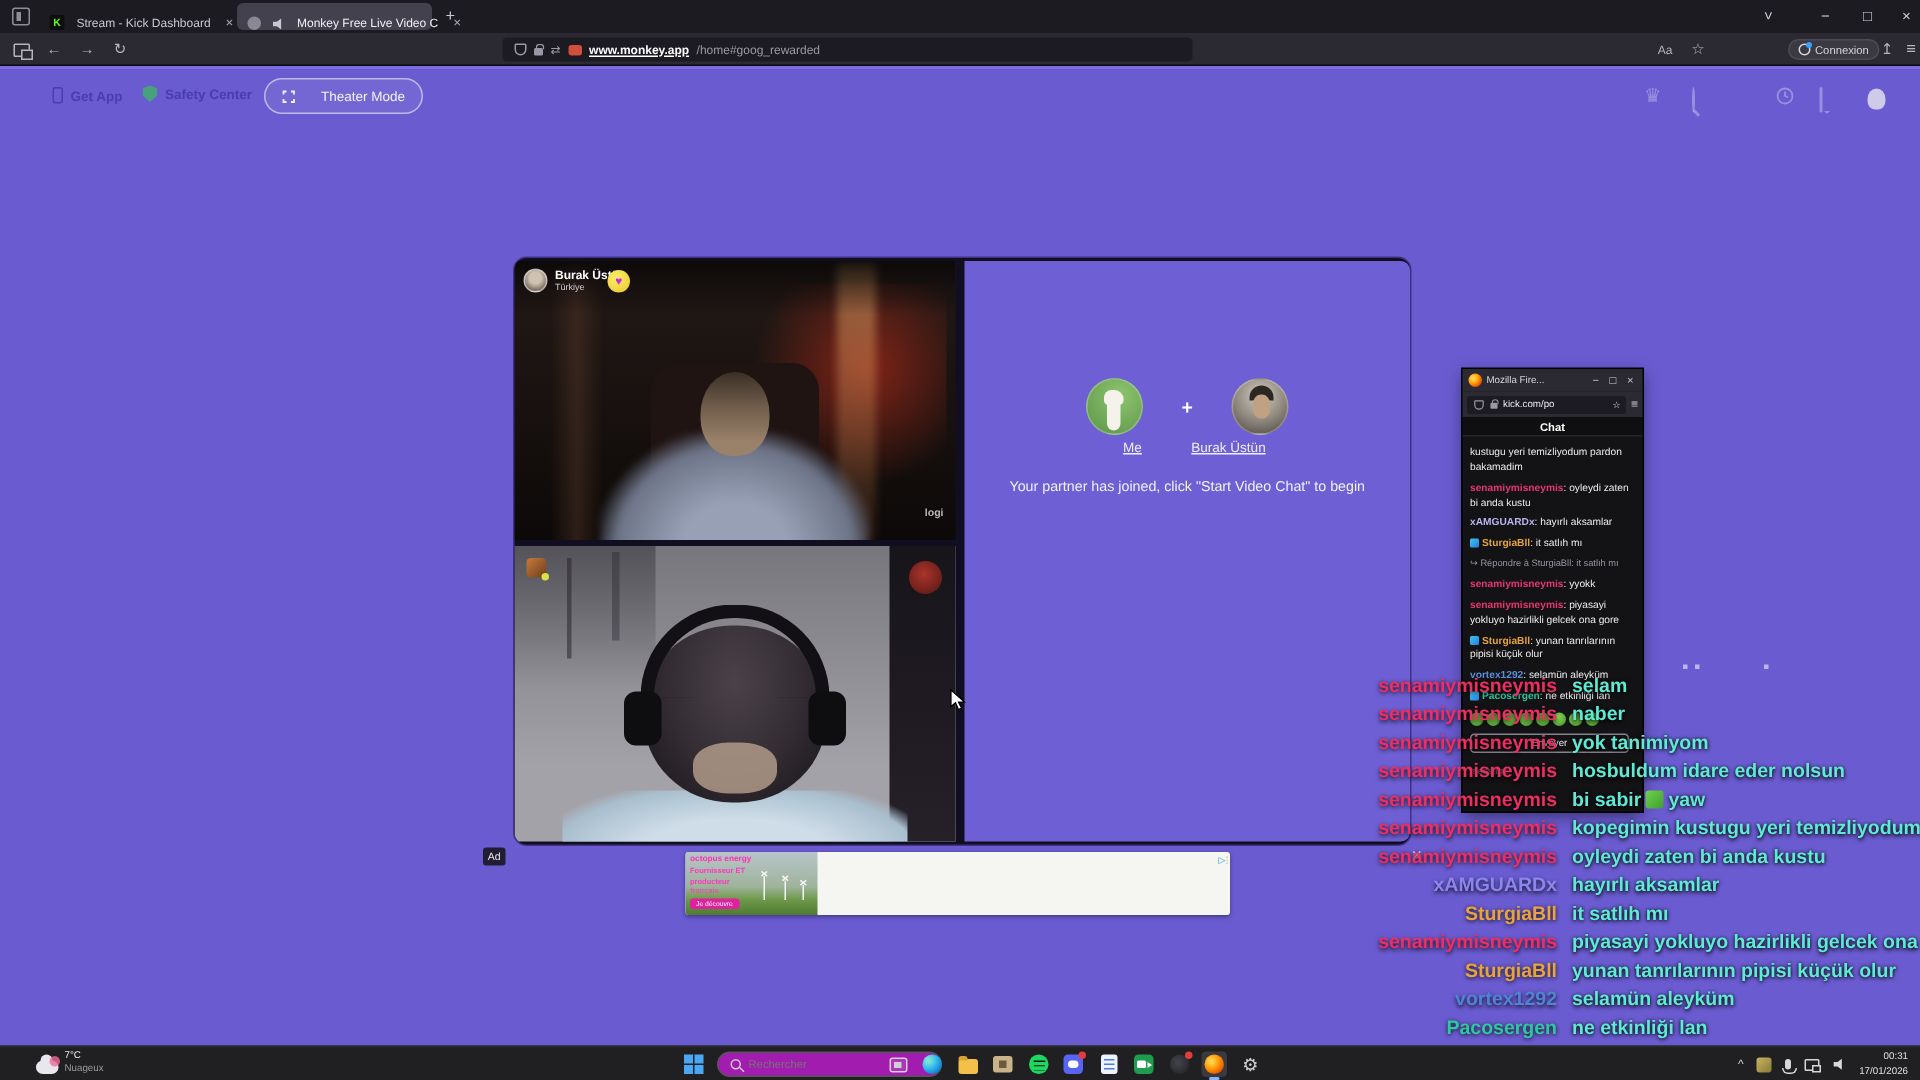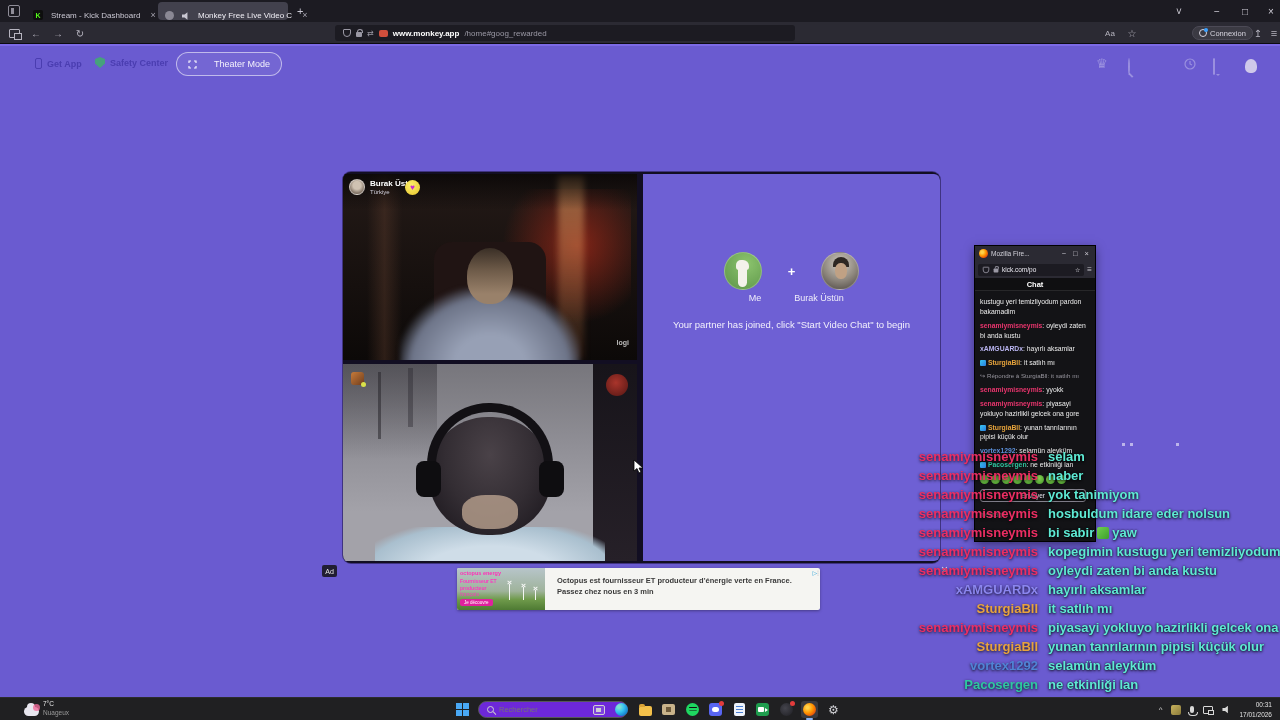--- a/index.html
+++ b/index.html
@@ -23,21 +23,21 @@
   #navbar { position:absolute; top:22px; left:0; right:0; height:22px; background:#2b2a33; border-bottom:1px solid #0c0b10; }
   .nav-ico { position:absolute; top:0; height:22px; display:flex; align-items:center; justify-content:center; color:#b6b4bf; font-size:10px; width:20px; }
   .dualwin { width:11px; height:9px; border:1px solid #b6b4bf; border-radius:1px; position:relative; }
   .dualwin::after { content:''; position:absolute; right:-3px; bottom:-3px; width:6px; height:5px; background:#2b2a33; border:1px solid #b6b4bf; }
   #urlbar { position:absolute; left:335px; top:3px; width:460px; height:16px; background:#1c1b22; border-radius:3px; display:flex; align-items:center; gap:5px; padding:0 8px; font-size:8px; color:#d7d5df; }
   .shield-s { width:8px; height:8px; border:1px solid #9a98a4; border-radius:1px 1px 4px 4px; }
   .lock-s { width:6px; height:5px; background:#9a98a4; border-radius:1px; position:relative; margin-top:2px;}
   .lock-s::before { content:''; position:absolute; top:-3px; left:1px; width:4px; height:3px; border:1px solid #9a98a4; border-bottom:none; border-radius:3px 3px 0 0; }
   .swap-s { color:#9a98a4; font-size:8px; }
   .pip-s { width:9px; height:7px; background:#d14f3c; border-radius:2px; }
-  .url-domain { color:#fff; font-weight:bold; }
+  .url-domain { color:#fff; font-weight:bold;text-decoration:underline; }
   .url-path { color:#9b99a5; }
   #connexion { position:absolute; left:1192px; top:4px; height:14px; border-radius:7px; background:rgba(255,255,255,.08); border:1px solid #4c4a56; display:flex; align-items:center; gap:3px; padding:0 6px; font-size:7.5px; color:#d7d5df; }
   .acct-ico { width:8px; height:8px; border:1px solid #d7d5df; border-radius:50%; position:relative;}
   .badge-blue { position:absolute; width:4px; height:4px; background:#39a0ff; border-radius:50%; top:-2px; right:-2px; }
 
   
   .mk-dim { color:#4a3db0; font-size:9px; font-weight:bold; }
   .phone-ico { width:7px; height:11px; border:1.3px solid #4a3db0; border-radius:2px; }
   .shield-g { width:10px; height:11px; background:#3fae6d; clip-path:polygon(50% 0,100% 18%,100% 60%,50% 100%,0 60%,0 18%); opacity:.85; }
   #theater { position:absolute; left:176px; top:52px; height:24px; border-radius:12px; border:1px solid rgba(255,255,255,.55); background:rgba(255,255,255,.07); display:flex; align-items:center; gap:17px; padding:0 11px; color:#f4f2fc; font-size:9px; }
@@ -83,21 +83,21 @@
 
   #panel { position:absolute; left:300px; top:2px; width:297px; height:387px; background:#6e60d4; border-radius:0 6px 6px 0; }
   #ava-row { position:absolute; top:78px; left:0; width:100%; display:flex; justify-content:center; align-items:center; gap:26px; }
   .ava-me { width:38px; height:38px; border-radius:50%; background:radial-gradient(circle at 60% 30%, #8cc46e, #5c9448); position:relative; overflow:hidden; border:1px solid rgba(255,255,255,.25); }
   .ava-me::before { content:''; position:absolute; left:13px; top:12px; width:9px; height:22px; background:#f4f2ea; border-radius:5px; }
   .ava-me::after { content:''; position:absolute; left:11px; top:7px; width:13px; height:10px; background:#f4f2ea; border-radius:5px 6px 3px 3px; }
   .plus { color:#fff; font-size:13px; font-weight:bold; }
   .ava-pt { width:38px; height:38px; border-radius:50%; background:radial-gradient(circle at 50% 30%, #b8b2a8 20%, #8c857c 55%, #57514b 90%); position:relative; overflow:hidden; border:1px solid rgba(255,255,255,.25); }
   .ava-pt::before { content:''; position:absolute; left:11px; top:4px; width:16px; height:10px; background:#2d2722; border-radius:8px 8px 0 0; }
   .ava-pt::after { content:''; position:absolute; left:13px; top:10px; width:12px; height:16px; background:#c0a184; border-radius:45%; }
-  .pan-lbl { position:absolute; top:119px; text-align:center; font-size:9px; color:#efedfa; }
+  .pan-lbl { position:absolute; top:119px; text-align:center; font-size:9px; color:#efedfa;text-decoration:underline; }
   #lbl-me { left:84px; width:56px; }
   #lbl-pt { left:132px; width:88px; }
   #joined { position:absolute; top:145px; left:0; width:100%; text-align:center; font-size:9.5px; color:#f2f0fc; }
   #start-btn { position:absolute; left:31px; top:333px; width:233px; height:34px; background:#c6c93f; border:none; border-radius:6px; font-family:inherit; font-size:13px; font-weight:bold; color:#303030; box-shadow:0 5px 0 rgba(42,31,104,.55); }
 
   
   #ad-badge { position:absolute; left:322px; top:565px; width:15px; height:12px; background:rgba(20,20,24,.85); border-radius:2px; color:#e8e8e8; font-size:7px; display:flex; align-items:center; justify-content:center; }
   #ad { position:absolute; left:457px; top:568px; width:363px; height:42px; background:#f5f5f2; border-radius:2px; display:flex; overflow:hidden; box-shadow:0 1px 3px rgba(0,0,0,.35); }
   #ad-img { position:relative; width:88px; height:42px; flex:0 0 auto; background:linear-gradient(180deg,#b7c5ca 0%,#9fb39b 55%,#6f9a4b 75%,#4e7a33 100%); overflow:hidden; }
   .turbine { position:absolute; width:1px; height:16px; background:#f4f6f4; bottom:10px; }
@@ -141,21 +141,21 @@
   
   #taskbar { position:absolute; left:0; bottom:0; width:1280px; height:23px; background:#202022; z-index:40; border-top:1px solid #2c2c2e; }
   #weather { position:absolute; left:24px; top:2px; display:flex; gap:4px; align-items:center; }
   .cloud { width:15px; height:9px; background:#e8e6ef; border-radius:8px; position:relative; margin-top:5px; }
   .cloud::before { content:''; position:absolute; left:3px; top:-4px; width:8px; height:8px; background:#e8e6ef; border-radius:50%; }
   .cloud::after { content:''; position:absolute; right:-1px; top:-3px; width:7px; height:7px; background:#ef6a9a; border-radius:50%; opacity:.8; }
   #weather-txt { font-size:6.5px; color:#e6e6e6; line-height:1.35; }
   #weather-txt .cond { color:#9a9a9a; }
   #start-ico { position:absolute; left:456px; top:5px; width:13px; height:13px; display:grid; grid-template-columns:6px 6px; grid-template-rows:6px 6px; gap:1px; }
   #start-ico span { background:#49a8f5; }
-  #tb-search { position:absolute; left:478px; top:3px; width:150px; height:17px; border-radius:9px; background:#6d28d9; border:1px solid #57575a; display:flex; align-items:center; gap:5px; padding:0 8px; }
+  #tb-search { position:absolute; left:478px; top:3px; width:150px; height:17px; border-radius:9px; background:#a21caf; border:1px solid #57575a; display:flex; align-items:center; gap:5px; padding:0 8px; }
   .mag-tb { width:7px; height:7px; border:1.4px solid #cfcfcf; border-radius:50%; position:relative; flex:0 0 auto; }
   .mag-tb::after { content:''; position:absolute; width:1.4px; height:4px; background:#cfcfcf; transform:rotate(-45deg); right:-2px; bottom:-3px; }
   #tb-search input { border:none; background:transparent; outline:none; font-size:7.5px; color:#cfcfcf; width:100px; font-family:inherit; }
   .tb-ico { position:absolute; top:3px; width:17px; height:17px; display:flex; align-items:center; justify-content:center; }
   .tb-ico.active { background:#3a3a3e; border-radius:3px; }
   .tb-ico.active::after { content:''; position:absolute; bottom:-2px; left:5px; width:7px; height:2px; border-radius:1px; background:#8ab4f8; }
   .i-task { width:12px; height:10px; border:1px solid #cfcfd4; border-radius:2px; position:relative; background:rgba(255,255,255,.12); }
   .i-task::after { content:''; position:absolute; left:2px; top:2px; width:5px; height:4px; background:#cfcfd4; }
   .i-edge { width:13px; height:13px; border-radius:50%; background:radial-gradient(circle at 30% 30%, #7ee0d2 10%, #35c1f1 40%, #0a6fc2 85%); }
   .i-folder { width:13px; height:10px; background:#f3c04a; border-radius:2px; position:relative; margin-top:2px; }
@@ -317,21 +317,20 @@
       <span class="turbine" style="left:66px; height:13px;"></span>
       <span class="turbine" style="left:78px; height:10px;"></span>
       <div class="ad-brand">octopus energy</div>
       <div class="ad-tag">
         <div>Fournisseur ET</div>
         <div>producteur</div>
         <div style="opacity:.7;">français</div>
       </div>
       <div class="ad-cta">Je découvre</div>
     </div>
-    <div id="ad-body">Octopus est fournisseur ET producteur d'énergie verte en France. Passez chez nous en 3 min</div>
     <span id="ad-choices">▷</span>
     <span id="ad-kebab">⋮</span>
   </div>
   <div id="ad-close">×</div>
 
   <div id="kickwin">
     <div id="kw-title">
       <span class="ff-ico"></span>
       <span id="kw-title-text">Mozilla Fire...</span>
       <span class="kw-ctl">−</span>

